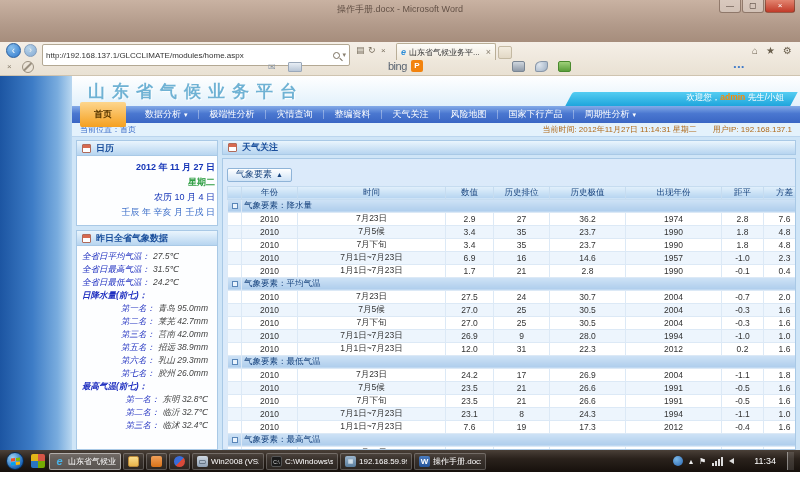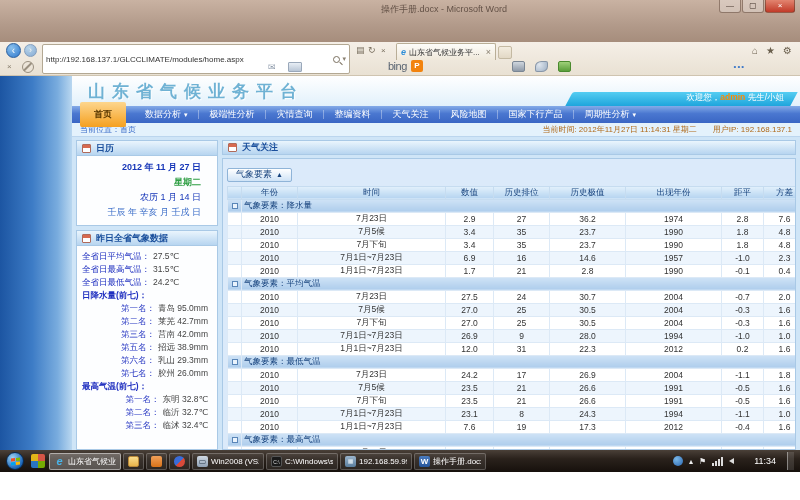--- a/index.html
+++ b/index.html
@@ -3,37 +3,37 @@
 <meta charset="utf-8">
 <style>
   * { margin:0; padding:0; box-sizing:border-box; }
   body { background:#fff; font-family:"Liberation Sans","DejaVu Sans",sans-serif; }
   .screen { position:relative; width:800px; height:500px; overflow:hidden; background:#fff; }
 
   
   .desktop-top { position:absolute; left:0; top:0; width:800px; height:42px;
     background:linear-gradient(180deg,#c9b2a2 0%,#b29a8a 60%,#a68d7c 100%); }
   .bg-window-title { position:absolute; left:50%; transform:translateX(-50%); top:3px;
-    font-size:9px; color:#43332a; opacity:.75; white-space:nowrap;margin-left:44px; }
+    font-size:9px; color:#43332a; opacity:.75; white-space:nowrap; }
   .caption-buttons { position:absolute; right:5px; top:0; display:flex; }
   .cap-btn { width:22px; height:13px; margin-left:1px; border:1px solid rgba(90,60,45,.55);
     border-top:none; border-radius:0 0 3px 3px; background:rgba(255,255,255,.3);
     color:#3f2f26; font-size:8px; line-height:11px; text-align:center; }
   .cap-btn.close { width:30px; background:linear-gradient(#e2846f,#c13a28); color:#fff; }
 
   
   .chrome { position:absolute; left:0; top:42px; width:800px; height:34px;
     background:linear-gradient(180deg,#f5efe7,#e9e1d3); border-bottom:1px solid #cfc4b0; }
   .chrome-row1 { position:relative; height:18px; }
   .nav-circle { position:absolute; top:1px; width:15px; height:15px; border-radius:50%;
     border:1px solid #2a5f9e; background:radial-gradient(circle at 35% 30%,#8cc2ee,#2f78cc);
     color:#fff; font-size:10px; line-height:13px; text-align:center; }
   .nav-circle.back { left:6px; }
   .nav-circle.fwd { left:24px; width:13px; height:13px; top:2px; opacity:.55; font-size:9px; line-height:11px; }
-  .addr-bar { position:absolute; left:42px; top:2px; width:308px; height:30px; background:#fff;
+  .addr-bar { position:absolute; left:42px; top:2px; width:308px; height:22px; background:#fff;
     border:1px solid #b3a893; border-radius:2px; display:flex; align-items:center; padding:0 3px; }
   .addr-url { flex:1; font-size:8px; color:#333; white-space:nowrap; overflow:hidden; }
   .lens { width:7px; height:7px; border:1.2px solid #7a7060; border-radius:50%; position:relative; margin:0 2px; }
   .lens::after { content:""; position:absolute; width:4px; height:1.2px; background:#7a7060;
     transform:rotate(45deg); left:5px; top:6px; }
   .addr-drop { font-size:7px; color:#8a8070; }
   .addr-btn { position:absolute; top:3px; font-size:9px; color:#7a7060; }
   .addr-btn.compat { left:356px; }
   .addr-btn.refresh { left:368px; }
   .addr-btn.stop { left:381px; font-size:8px; top:4px; }
@@ -100,28 +100,28 @@
   .content { position:absolute; left:0; right:0; top:61px; bottom:0; display:flex; gap:4px;
     padding:3px 4px 0 4px; overflow:hidden; }
   .sidebar { width:142px; flex:none; display:flex; flex-direction:column; gap:4px; }
   .panel { background:#fdfeff; border:1px solid #a9c9e6; }
   .panel-hd { display:flex; align-items:center; gap:5px; height:15px; padding-left:5px;
     background:linear-gradient(180deg,#eaf5fd,#b7d5f0); border-bottom:1px solid #a9c9e6;
     font-size:9px; font-weight:bold; color:#1a4f9c; }
   .mini-icon { width:9px; height:9px; background:#fff; border:1px solid #b06a5a; border-radius:1px; position:relative; }
   .mini-icon::before { content:""; position:absolute; left:0; right:0; top:0; height:3px; background:#d86a50; }
 
-  .cal-body { padding:4px 16px 5px 4px; text-align:right; font-size:9px; line-height:15px; }
+  .cal-body { padding:4px 2px 5px 4px; text-align:right; font-size:9px; line-height:15px; }
   .cal-line.date { color:#1636b8; font-weight:bold; }
   .cal-line.week { color:#2f9e44; font-weight:bold; }
   .cal-line.lunar { color:#1636b8; }
   .cal-line.ganzhi { color:#3a6cc8; }
 
   .wx-body { padding:4px 5px; font-size:8.5px; line-height:13px; }
-  .wx-row { display:flex; white-space:nowrap; }
+  .wx-row { display:flex; white-space:nowrap;font-style:italic; }
   .wx-row .lab { color:#2030c0; }
   .wx-row .val { color:#444; margin-left:3px; }
   .wx-row.group .lab { font-weight:bold; }
   .wx-row.rank { justify-content:flex-end; padding-right:4px; }
 
   .main { flex:1; display:flex; flex-direction:column; min-width:0; }
   .main-hd { display:flex; align-items:center; gap:5px; height:15px; padding-left:5px;
     background:linear-gradient(180deg,#eaf5fd,#b7d5f0); border:1px solid #a9c9e6;
     font-size:9px; font-weight:bold; color:#1a4f9c; }
   .main-box { flex:1; margin-top:3px; background:#dbeafa; border:1px solid #a9c9e6; padding:4px; overflow:hidden; }
@@ -270,21 +270,21 @@
       <div class="content">
         <div class="sidebar">
           <div class="panel">
             <div class="panel-hd">
               <span class="mini-icon"></span>
               <span>日历</span>
             </div>
             <div class="cal-body">
                 <div class="cal-line date">2012 年 11 月 27 日</div>
                 <div class="cal-line week">星期二</div>
-                <div class="cal-line lunar">农历 1 月 14 日</div>
+                <div class="cal-line lunar">农历 10 月 4 日</div>
                 <div class="cal-line ganzhi">壬辰 年 辛亥 月 壬戌 日</div>
               </div>
           </div>
           <div class="panel" style="flex:1; overflow:hidden;">
             <div class="panel-hd">
               <span class="mini-icon"></span>
               <span>昨日全省气象数据</span>
             </div>
             <div class="wx-body">
                 <div class="wx-row kv">

